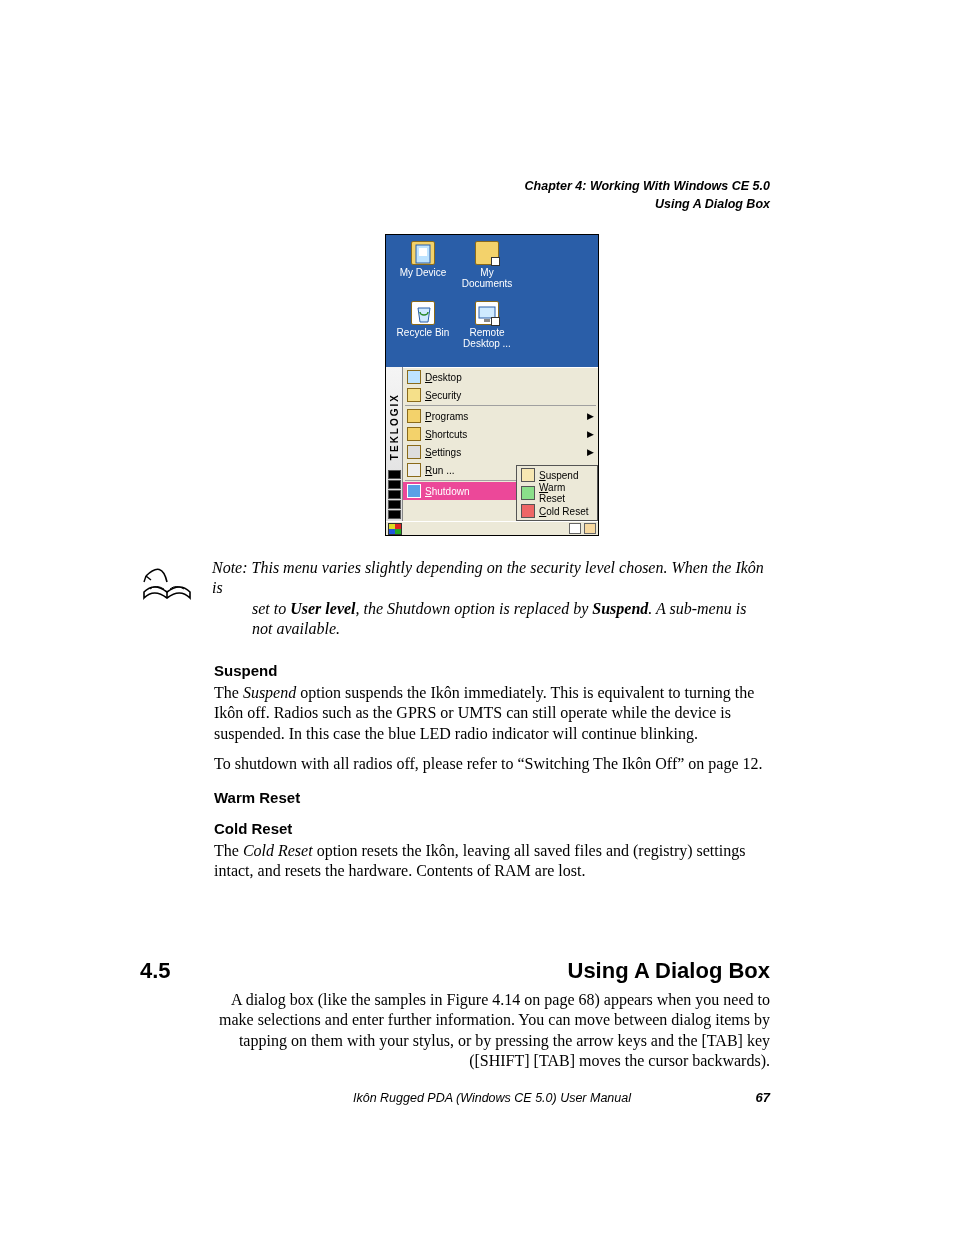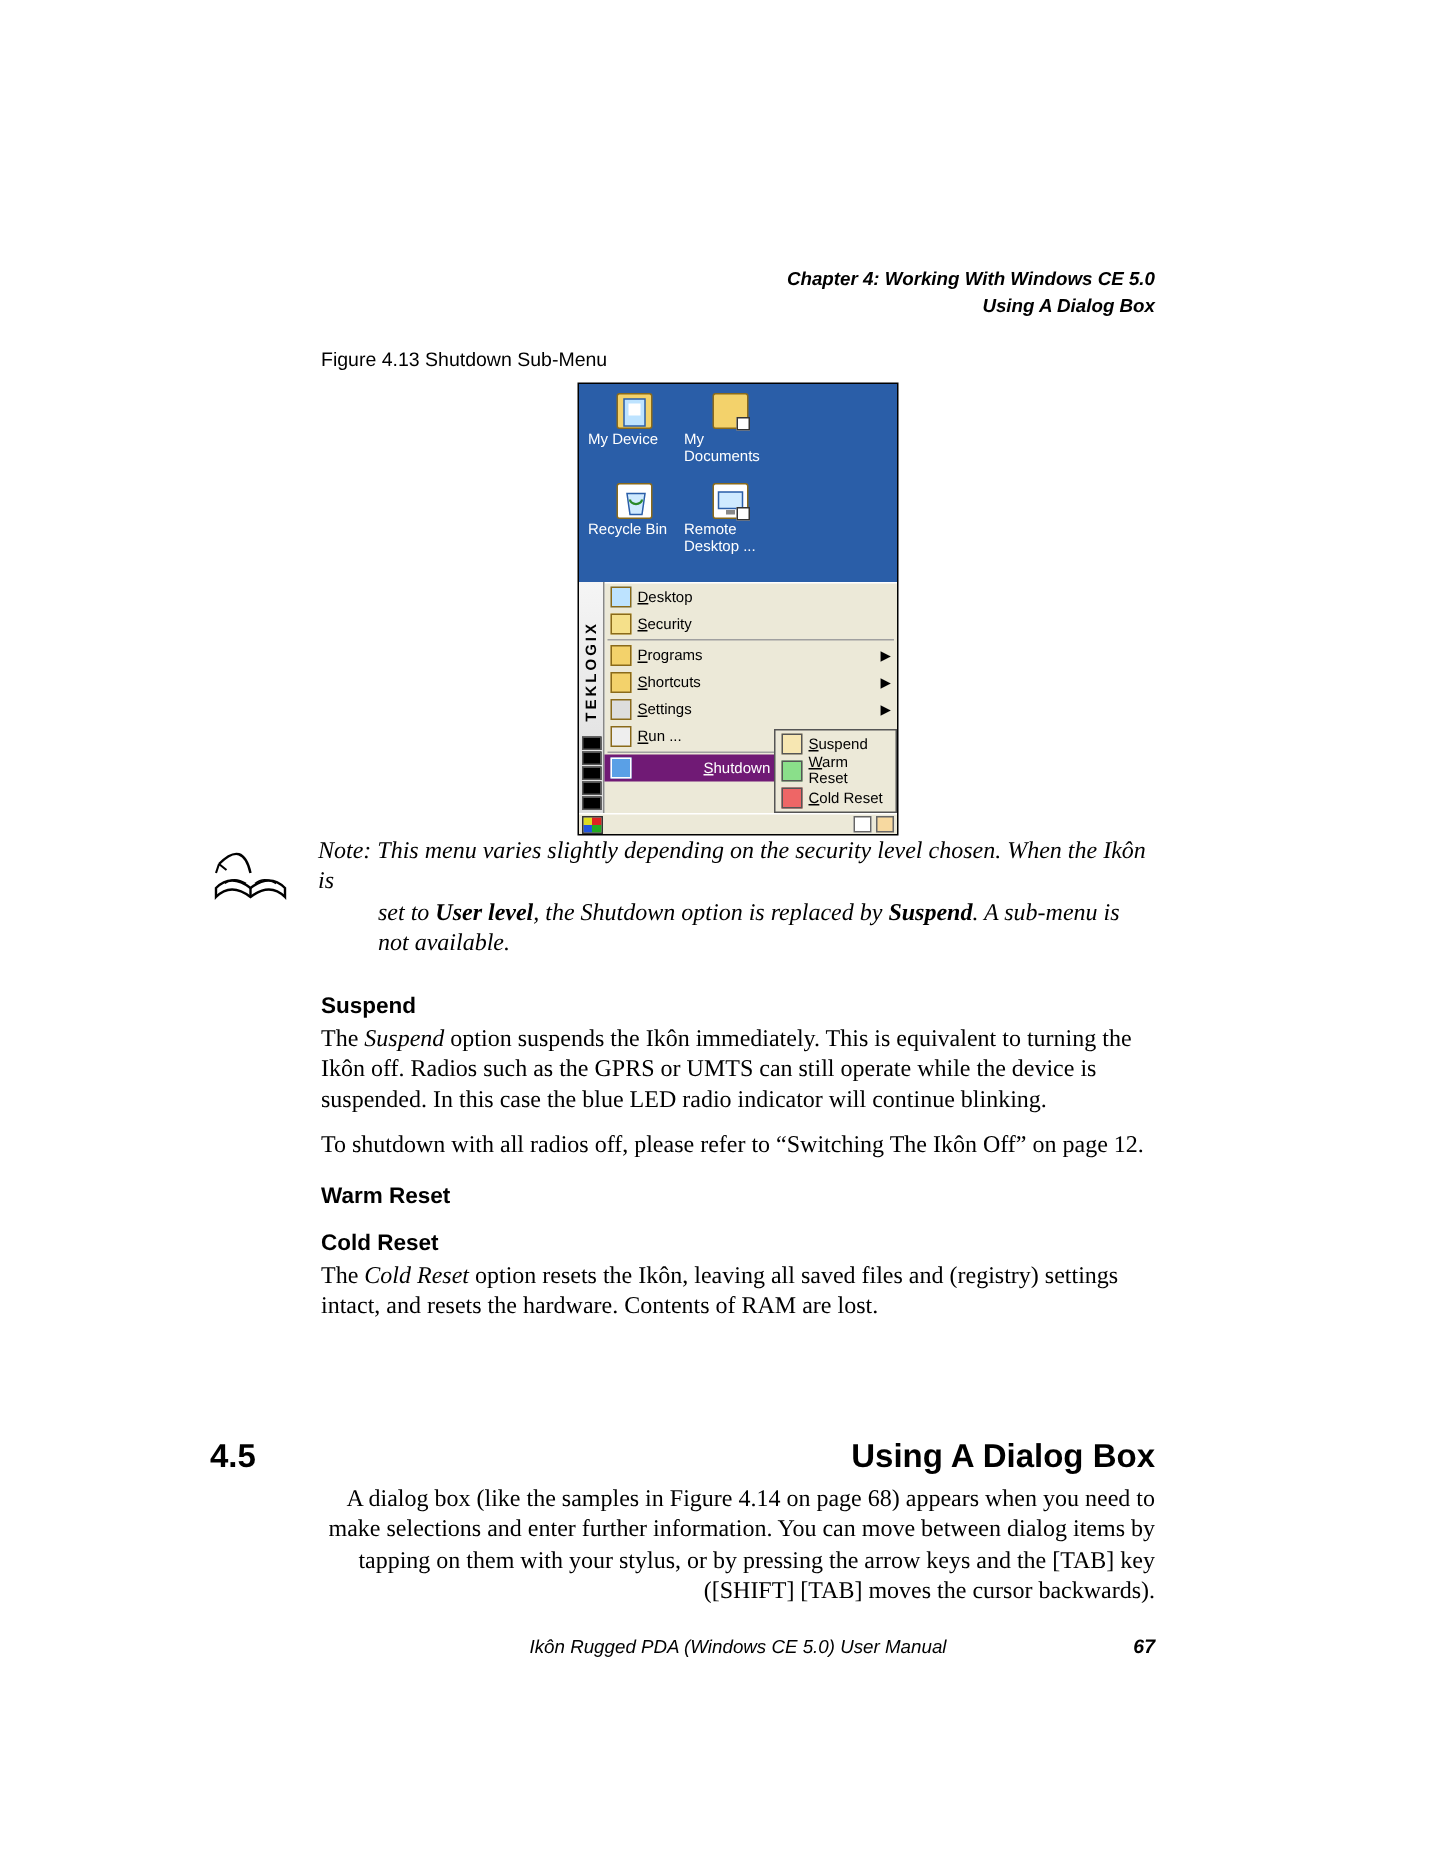--- a/index.html
+++ b/index.html
@@ -52,21 +52,21 @@
     font-size: 10px;
     color: #fff;
     border: 1px solid #000;
     position: relative;
   }
   .ce-desktop {
     background: #2a5ea8;
     height: 132px;
     position: relative;
   }
-  .di { position: absolute; width: 62px; text-align: left; }
+  .di { position: absolute; width: 62px; text-align: center; }
   .di .ic {
     width: 24px; height: 24px; margin: 0 auto 2px auto; background: #f3d26b; border: 1px solid #8a6a1a; border-radius: 2px; position: relative;
   }
   .di .ic svg { display:block; }
   .di .badge { position:absolute; right:-2px; bottom:-2px; width:9px; height:9px; background:#fff; border:1px solid #333; }
   .di .lbl { color:#fff; font-size:10px; line-height: 11px; }
   .di1 { left: 6px; top: 6px; }
   .di2 { left: 70px; top: 6px; }
   .di3 { left: 6px; top: 66px; }
   .di4 { left: 70px; top: 66px; }
@@ -114,21 +114,21 @@
   .ce-menu .sep { height: 1px; background:#a0a0a0; margin: 1px 2px; }
   .ce-menu .mi .ic16 {
     width: 14px; height: 14px; margin-right: 4px; flex-shrink:0;
     background:#f3d26b; border:1px solid #8a6a1a;
   }
   .ce-menu .mi .arrow {
     position:absolute; right:4px; top:50%; transform:translateY(-50%);
     font-size: 9px;
   }
   .ce-menu .mi.sel {
-    background:#701a75; color:#fff;gap:44px;
+    background:#ec4899; color:#fff;
   }
   .ce-menu .mi.sel .ic16 { border-color:#fff; }
   .ce-menu .mi .txt::first-letter { text-decoration: underline; }
 
   .ce-submenu {
     position:absolute;
     left: 130px;
     bottom: 14px;
     width: 82px;
     background:#ece9d8;
@@ -253,21 +253,20 @@
 <body>
 
 <div class="page">
 
   <div class="hdr">
     <div>Chapter 4: Working With Windows CE 5.0</div>
     <div>Using A Dialog Box</div>
   </div>
 
   <div class="content">
-    <div class="figcap">Figure 4.13 Shutdown Sub-Menu</div>
     <div class="screenshot-wrap">
       <div class="ce">
         <div class="ce-desktop">
           <div class="di di1">
             <div class="ic">
               <svg width="24" height="24">
                   <rect x="4" y="3" width="14" height="18" fill="#bde3ff" stroke="#2a5ea8"></rect>
                   <rect x="7" y="6" width="8" height="8" fill="#fff"></rect>
                 </svg>
             </div>

